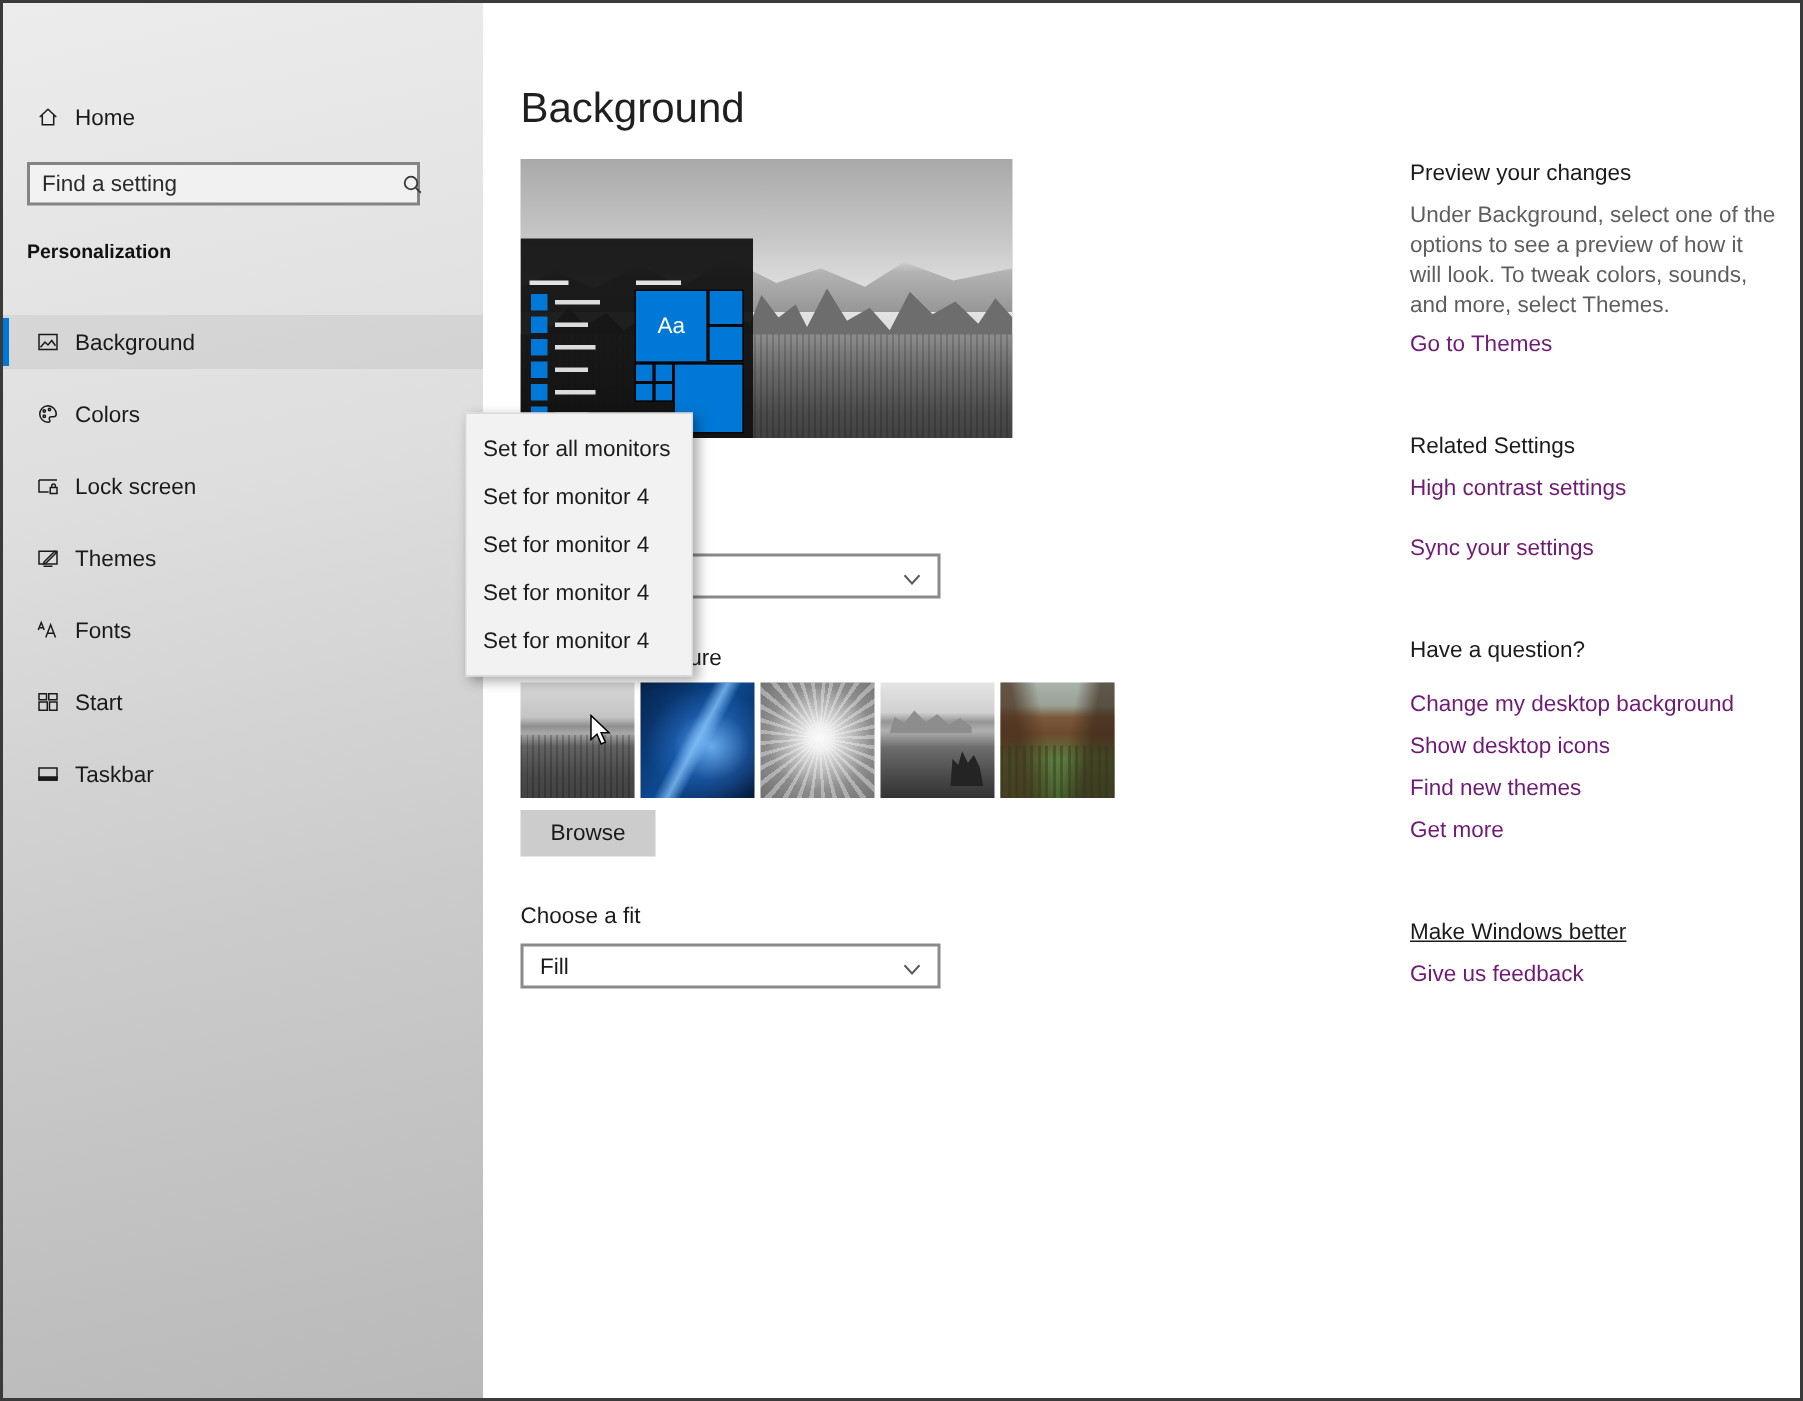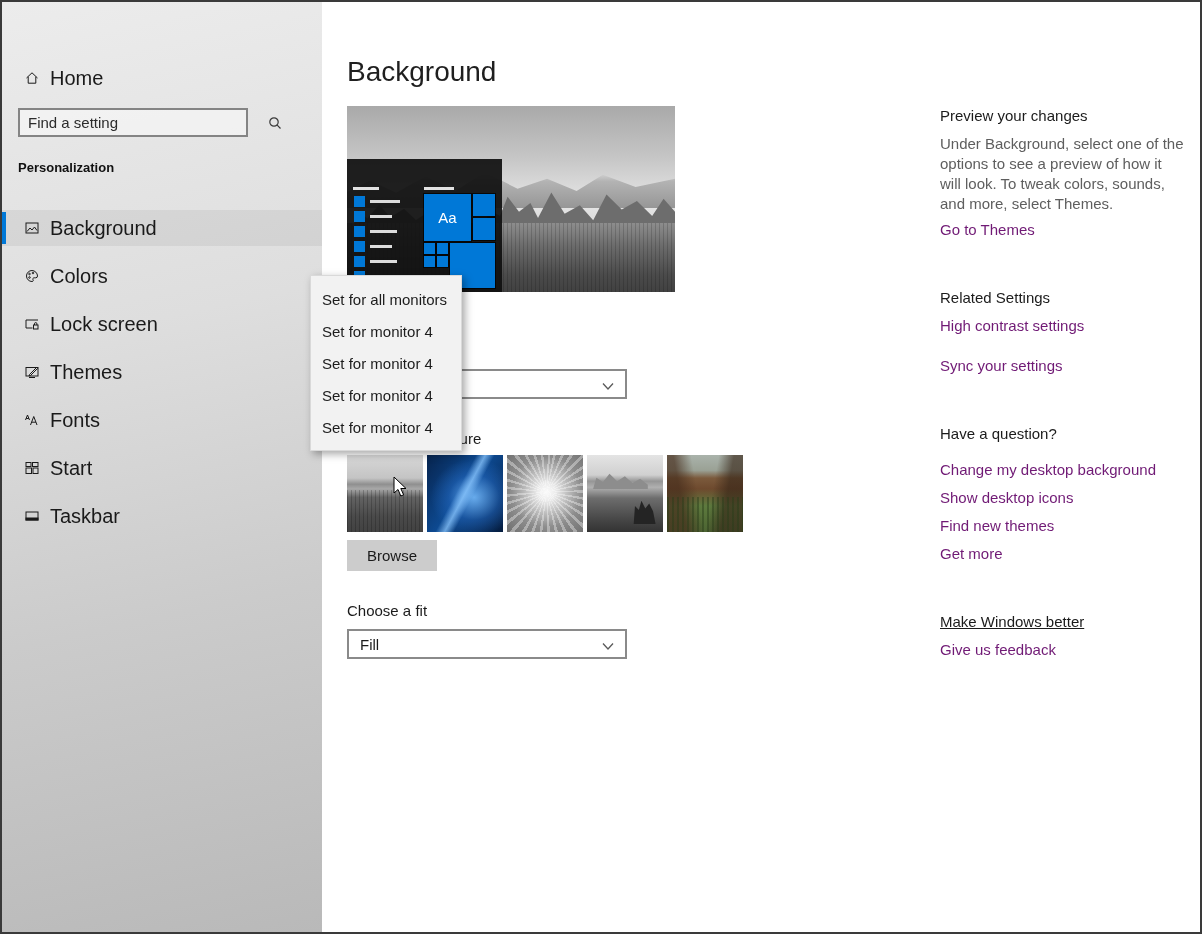--- a/index.html
+++ b/index.html
@@ -12,24 +12,24 @@
   .caption-btn { position:absolute; top:0; width:46px; height:30px; display:flex; align-items:center; justify-content:center; background:transparent; }
   .caption-btn svg { stroke:#1a1a1a; stroke-width:1; fill:none; }
   .btn-min { right:92px; } .btn-max { right:46px; } .btn-close { right:0; }
 
   
   .sidebar { position:absolute; left:0; top:0; width:320px; height:100%;
              background:linear-gradient(168deg,#ececec 0%,#dedede 35%,#cbcbcb 65%,#b9b9b9 100%); }
   .nav-item { position:absolute; left:0; width:320px; height:36px; display:flex; align-items:center; cursor:default; }
   .nav-item .nav-icon { position:absolute; left:22px; width:16px; height:16px; }
   .nav-item .nav-icon svg { stroke:#1a1a1a; stroke-width:1; fill:none; }
-  .nav-item .nav-label { position:absolute; left:48px; font-size:20px; color:#1a1a1a; }
+  .nav-item .nav-label { position:absolute; left:48px; font-size:15px; color:#1a1a1a; }
   .nav-item.selected { background:rgba(0,0,0,0.055); }
   .nav-item.selected::before { content:""; position:absolute; left:0; top:2px; width:4px; height:32px; background:#0078D7; }
-  .search-box { position:absolute; left:16px; top:106px; width:230px; height:29px; border:2px solid #848484;
+  .search-box { position:absolute; left:16px; top:106px; width:262px; height:29px; border:2px solid #848484;
                 background:rgba(255,255,255,0.45); display:flex; align-items:center;gap:40px; }
   .search-box input { flex:1; border:none; outline:none; background:transparent; font-size:15px; color:#1a1a1a;
                       padding-left:8px; font-family:"Liberation Sans", sans-serif; }
   .search-box input::placeholder { color:#2b2b2b; opacity:1; }
   .search-icon { width:22px; height:16px; flex:0 0 22px; }
   .search-icon svg { stroke:#3a3a3a; stroke-width:1.2; fill:none; }
   .section-header { position:absolute; left:16px; top:158px; font-size:13px; font-weight:bold; color:#111; }
 
   
   .content { position:absolute; left:320px; top:0; right:0; bottom:0; background:#fff; }

